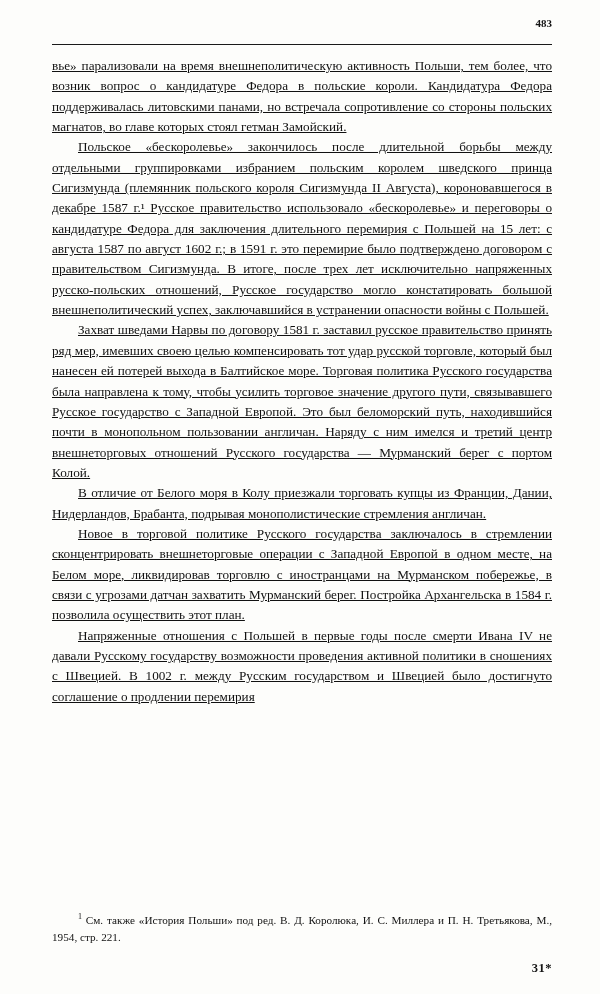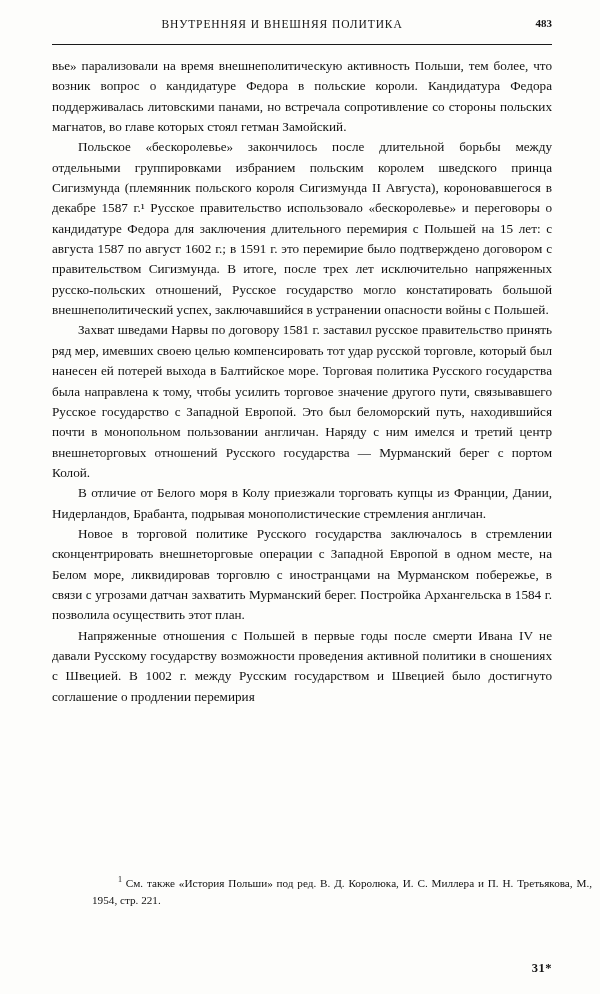--- a/index.html
+++ b/index.html
@@ -65,30 +65,30 @@
     width: 500px;
     font-size: 13.2px;
     line-height: 20.35px;
     text-align: justify;
     color: #111111;
   }
   .body-text p {
     margin: 0;
     text-indent: 0;
     hyphens: manual;
+    text-decoration: underline;
   }
   .body-text p.indent {
     text-indent: 26px;
   }
   .footnote-wrap {
     position: absolute;
     left: 52px;
-    top: 864px;
+    top: 901px;
     width: 500px;
-    margin-left: 40px;
   }
   .footnote-rule {
     width: 0px;
     height: 1px;
     background: transparent;
     margin-bottom: 6px;
   }
   .footnote {
     font-size: 11.2px;
     line-height: 17px;
@@ -110,21 +110,20 @@
     color: #141414;
     font-family: Liberation Serif, serif;
   }
 </style>
 </head>
 <body>
 
 <div class="page">
 
   <div class="header">
-    <div class="running-head">ВНУТРЕННЯЯ И ВНЕШНЯЯ ПОЛИТИКА</div>
     <div class="page-number">483</div>
   </div>
 
   <div class="rule"></div>
 
   <div class="body-text">
     <p>вье» парализовали на время внешнеполитическую активность Польши, тем более, что возник вопрос о кандидатуре Федора в польские короли. Кандидатура Федора поддерживалась литовскими панами, но встречала сопротивление со стороны польских магнатов, во главе которых стоял гетман Замойский.</p>
     <p class="indent">Польское «бескоролевье» закончилось после длительной борьбы между отдельными группировками избранием польским королем шведского принца Сигизмунда (племянник польского короля Сигизмунда II Августа), короновавшегося в декабре 1587 г.¹ Русское правительство использовало «бескоролевье» и переговоры о кандидатуре Федора для заключения длительного перемирия с Польшей на 15 лет: с августа 1587 по август 1602 г.; в 1591 г. это перемирие было подтверждено договором с правительством Сигизмунда. В итоге, после трех лет исключительно напряженных русско-польских отношений, Русское государство могло констатировать большой внешнеполитический успех, заключавшийся в устранении опасности войны с Польшей.</p>
     <p class="indent">Захват шведами Нарвы по договору 1581 г. заставил русское правительство принять ряд мер, имевших своею целью компенсировать тот удар русской торговле, который был нанесен ей потерей выхода в Балтийское море. Торговая политика Русского государства была направлена к тому, чтобы усилить торговое значение другого пути, связывавшего Русское государство с Западной Европой. Это был беломорский путь, находившийся почти в монопольном пользовании англичан. Наряду с ним имелся и третий центр внешнеторговых отношений Русского государства — Мурманский берег с портом Колой.</p>
     <p class="indent">В отличие от Белого моря в Колу приезжали торговать купцы из Франции, Дании, Нидерландов, Брабанта, подрывая монополистические стремления англичан.</p>

